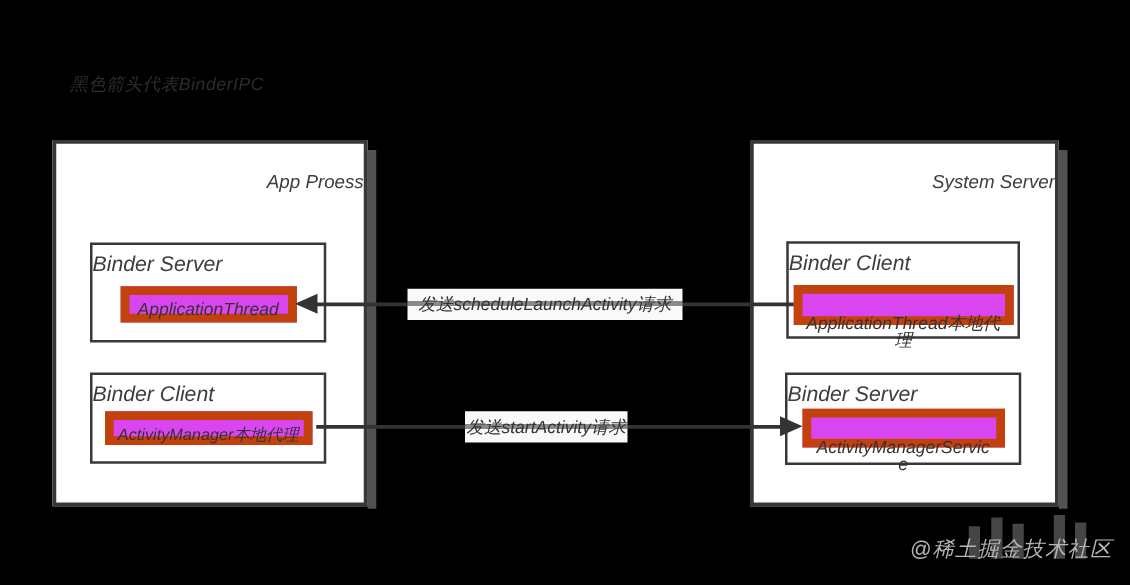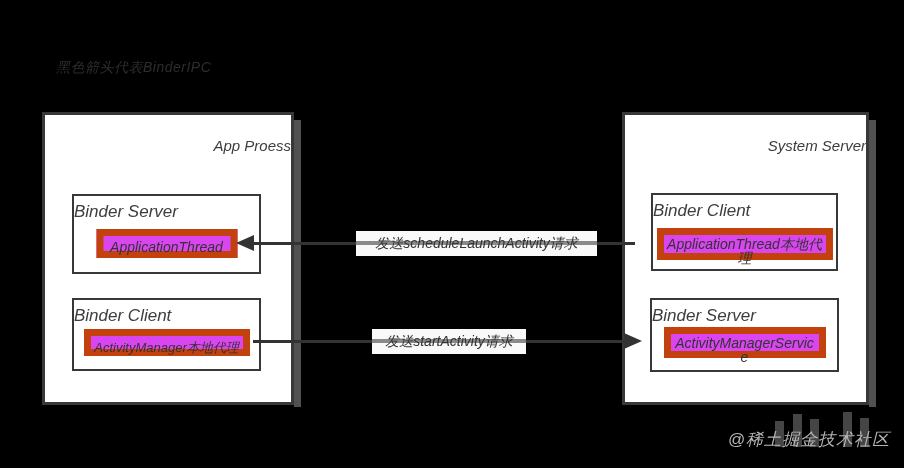--- a/index.html
+++ b/index.html
@@ -10,21 +10,21 @@
   
   .legend-note{
     position:absolute;left:56px;top:59px;font-size:14px;color:#2d2d2d;letter-spacing:.5px;
   }
   
   .process{
     position:absolute;top:112px;height:293px;background:#fff;
     border:3px solid #38383a;box-sizing:border-box;
   }
   .process.left{left:42px;width:252px;}
-  .process.right{left:600px;width:247px;margin-left:22px;}
+  .process.right{left:600px;width:247px;}
   .process::after{ 
     content:"";position:absolute;top:5px;right:-10px;width:7px;height:100%;
     background:#515151;
   }
   .process-title{
     position:absolute;top:22px;left:0;width:100%;text-align:right;
     font-size:15px;color:#3d3d3d;
   }
   
   .section{
@@ -39,21 +39,21 @@
     font-size:17px;color:#3d3d3d;
   }
   
   .chip{
     position:absolute;left:50%;transform:translateX(-50%);
     background:#d946ef;border:7px solid #c2410c;box-sizing:border-box;
     font-size:14px;color:#333;text-align:center;
     display:block;padding:3px 2px 0 2px;
   }
   .chip.oneline{white-space:nowrap;}
-  .chip.twoline{word-break:break-all;line-height:14px;padding-top:2px;}
+  .chip.twoline{word-break:break-all;line-height:14px;padding-top:16px;}
   .chip-l1{top:33px;width:141px;height:29px;}
   .chip-l2{top:29px;width:166px;height:27px;font-size:13px;}
   .chip-r1{top:33px;width:176px;height:32px;}
   .chip-r2{top:27px;width:162px;height:31px;}
   
   .ipc-line{position:absolute;height:3px;background:#333;}
   .line1{left:250px;top:242px;width:385px;}
   .line2{left:253px;top:340px;width:373px;}
   .arrowhead{position:absolute;width:0;height:0;}
   .head-left{
@@ -68,22 +68,22 @@
   }
   
   .arrow-label{
     position:absolute;height:25px;line-height:25px;text-align:center;
     font-size:14px;color:#333;white-space:nowrap;
     background:linear-gradient(to bottom,
       #f9f9f9 0px,#f9f9f9 10px,
       #8a8a8a 10px,#8a8a8a 14px,
       #f9f9f9 14px,#f9f9f9 25px);
   }
-  .label1{left:326px;top:231px;width:241px;margin-left:30px;}
-  .label2{left:372px;top:329px;width:154px;}
+  .label1{left:326px;top:231px;width:220px;}
+  .label2{left:372px;top:329px;width:130px;}
   
   .wm-bars{position:absolute;left:0;top:0;}
   .wm-bar{position:absolute;background:#454545;width:9px;}
   .wm-b1{left:775px;top:421px;height:26px;}
   .wm-b2{left:793px;top:414px;height:33px;}
   .wm-b3{left:810px;top:419px;height:28px;}
   .wm-b4{left:843px;top:412px;height:35px;}
   .wm-b5{left:860px;top:418px;height:29px;}
   .watermark-text{
     position:absolute;right:14px;top:428px;font-size:17px;color:#b5b5b5;

